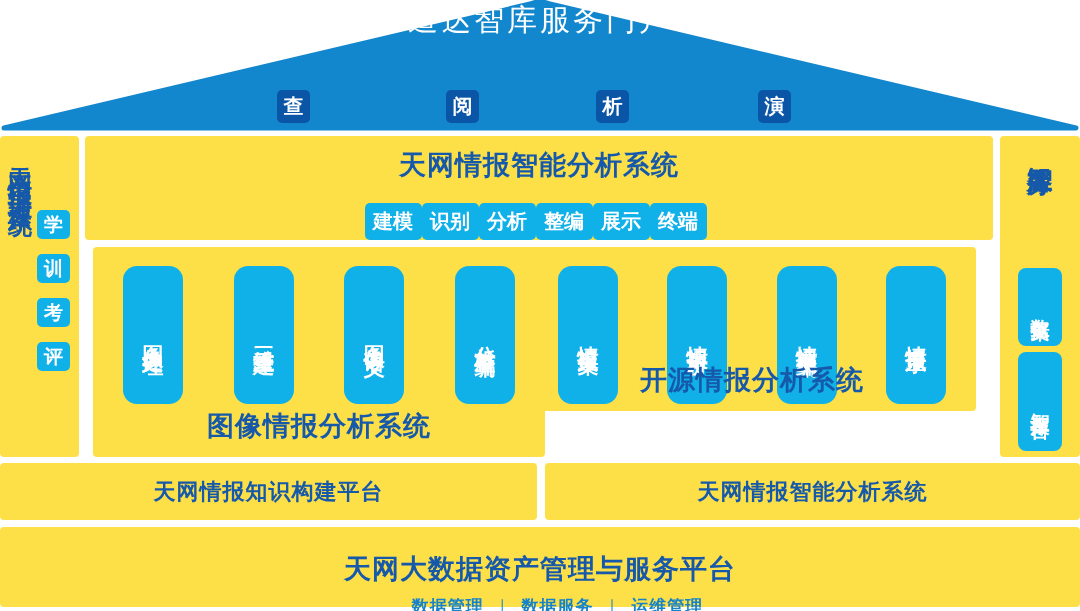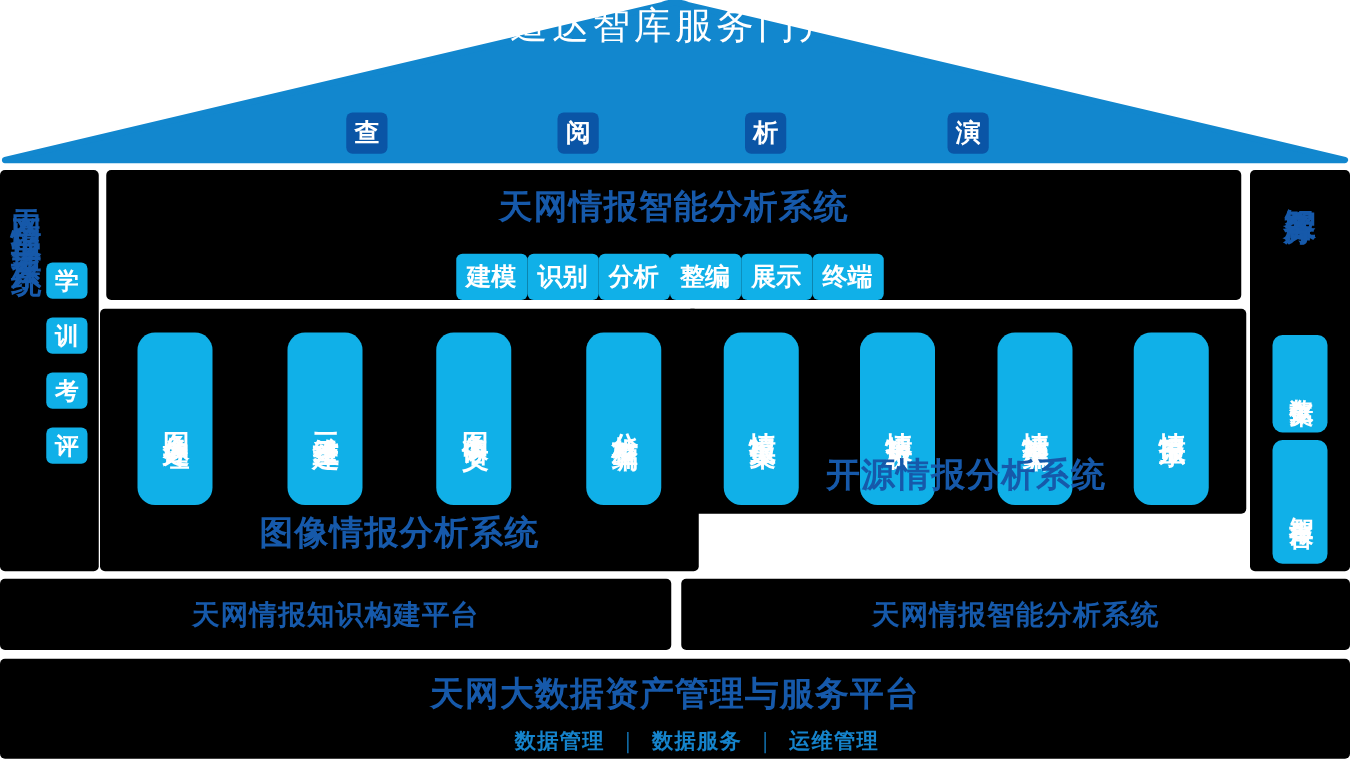--- a/index.html
+++ b/index.html
@@ -15,21 +15,21 @@
     text-align:center; color:#ffffff;
     font-size:30px; font-weight:400; letter-spacing:3px;
   }
   .roof-chip {
     position:absolute; top:90px; width:33px; height:33px;
     background:#0a55a6; color:#ffffff; border-radius:5px;
     display:flex; align-items:center; justify-content:center;
     font-size:20px; font-weight:700;
   }
   
-  .panel { position:absolute; background:#000000; border-radius:4px; }
+  .panel { position:absolute; background:#fde047; border-radius:4px; }
   .blue-title { color:#1659aa; font-weight:600; letter-spacing:1px; }
   .cyan { background:#10b0e8; color:#ffffff; font-weight:700; }
   .v-text { writing-mode:vertical-rl; text-orientation:upright; }
   
   .left-sidebar { left:0; top:136px; width:79px; height:321px; }
   .left-sidebar .v-title {
     position:absolute; left:8px; top:12px;
     font-size:24px; letter-spacing:5px; line-height:1;
   }
   .mini-chip {
@@ -45,22 +45,22 @@
   .chip-row {
     position:absolute; left:35px; right:42px; bottom:0;
     display:flex; justify-content:center;
   }
   .chip {
     width:57px; height:37px; border-radius:5px;
     display:flex; align-items:center; justify-content:center;
     font-size:20px;
   }
   
-  .sub-panel-left  { left:80px;  top:247px; width:452px; height:210px;padding-left:27px; }
-  .sub-panel-right { left:549px; top:247px; width:448px; height:164px; }
+  .sub-panel-left  { left:93px;  top:247px; width:452px; height:210px; }
+  .sub-panel-right { left:528px; top:247px; width:448px; height:164px; }
   .box-row {
     position:absolute; top:19px; left:30px; right:30px;
     display:flex; justify-content:space-between;
   }
   .v-box {
     width:60px; height:138px; border-radius:14px;
     display:flex; align-items:center; justify-content:center;
     font-size:21px; letter-spacing:3px;
   }
   .sub-title {
@@ -81,21 +81,21 @@
   }
   
   .platform {
     display:flex; align-items:center; justify-content:center;
     font-size:22px;
   }
   .platform-left  { left:0;     top:463px; width:537px;  height:57px; }
   .platform-right { left:545px; top:463px; width:535px;  height:57px; }
   
   .bottom-block { left:0; top:527px; width:1080px; height:80px; border-radius:4px; }
-  .bottom-title { margin-top:10px; text-align:center; font-size:27px; }
+  .bottom-title { margin-top:24px; text-align:center; font-size:27px; }
   .bottom-sub {
     margin-top:8px; text-align:center;
     color:#1583cb; font-size:17px; font-weight:700; letter-spacing:1px;padding-left:35px;
   }
   .bottom-sub .sep { margin:0 10px; font-weight:400; }
 </style>
 </head>
 <body>
 
 <div class="canvas">

